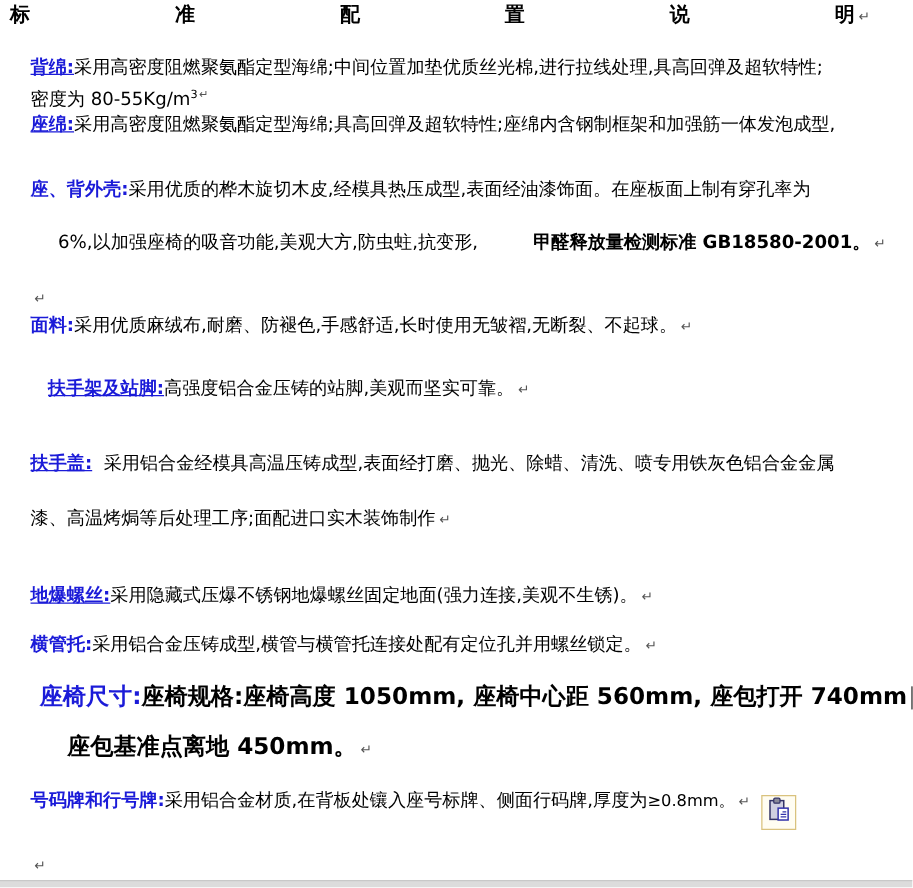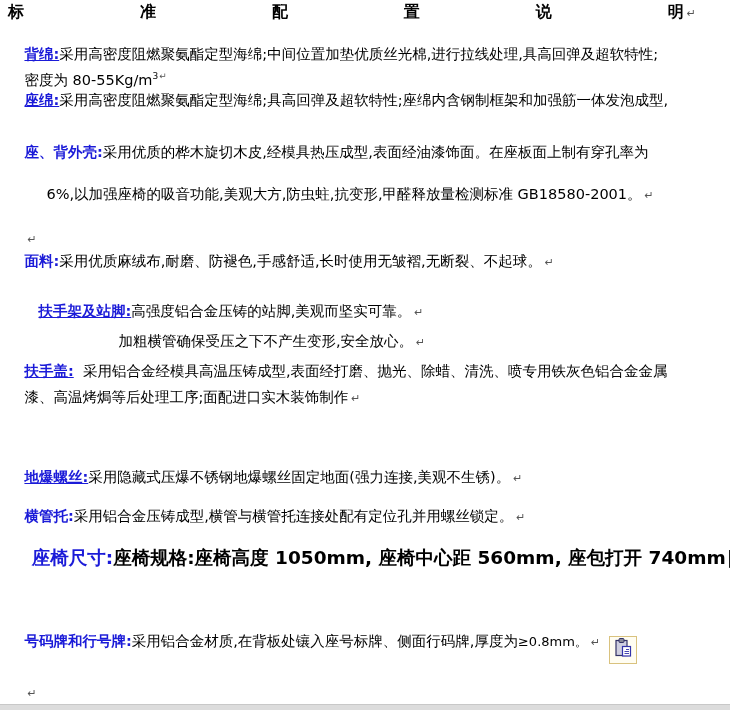--- a/index.html
+++ b/index.html
@@ -20,21 +20,21 @@
     position:absolute;left:6px;
     white-space:pre;
     font-size:14.5px;line-height:20px;height:20px;
     color:#000;
   }
   .lbl{color:#1b1bd8;font-weight:bold;}
   .lbl.u{text-decoration:underline;}
   .pilcrow{color:#555;font-size:11px;margin-left:3px;font-weight:normal;}
   .sup{vertical-align:super;font-size:9px;line-height:0;}
   .sup-mark{vertical-align:super;font-size:9px;margin-left:1px;}
-  .bold{font-weight:normal;}
+  .bold{font-weight:bold;margin-left:44px;}
   .big{font-size:18.5px;font-weight:bold;line-height:24px;}
   .small{font-size:13px;}
   .cursor{font-weight:bold;margin-left:1px;}
   .paste-tag{
     position:absolute;left:609px;top:636px;
     width:26px;height:26px;
     border:1px solid #d9c27e;background:#fffdf2;
     display:flex;align-items:center;justify-content:center;
     cursor:pointer;
   }
@@ -79,42 +79,42 @@
     <span class="pilcrow">↵</span>
   </div>
 
   <div class="line" style="top:281px;left:20px">
     <span class="lbl u">扶手架及站脚:</span><span>高强度铝合金压铸的站脚,美观而坚实可靠。</span><span class="pilcrow">↵</span>
   </div>
 
   <div class="line" style="top:231px">
     <span class="lbl">面料:</span><span>采用优质麻绒布,耐磨、防褪色,手感舒适,长时使用无皱褶,无断裂、不起球。</span><span class="pilcrow">↵</span>
   </div>
-  <div class="line" style="top:311px;left:100px">
-    <span>加粗横管确保受压之下不产生变形,安全放心。</span><span class="pilcrow">↵</span>
-  </div>
 
   <div class="line" style="top:341px">
     <span class="lbl u">扶手盖:</span><span>  采用铝合金经模具高温压铸成型,表面经打磨、抛光、除蜡、清洗、喷专用铁灰色铝合金金属</span>
   </div>
-  <div class="line" style="top:367px">
+  <div class="line" style="top:385px">
     <span>漆、高温烤焗等后处理工序;面配进口实木装饰制作</span><span class="pilcrow">↵</span>
   </div>
 
 
   <div class="line" style="top:447px">
     <span class="lbl u">地爆螺丝:</span><span>采用隐藏式压爆不锈钢地爆螺丝固定地面(强力连接,美观不生锈)。</span><span class="pilcrow">↵</span>
   </div>
 
   <div class="line" style="top:486px">
     <span class="lbl">横管托:</span><span>采用铝合金压铸成型,横管与横管托连接处配有定位孔并用螺丝锁定。</span><span class="pilcrow">↵</span>
   </div>
 
   <div class="line big" style="top:522px;height:24px">
     <span class="lbl">座椅尺寸:</span><span>座椅规格:座椅高度 1050mm, 座椅中心距 560mm, 座包打开 740mm</span><span class="cursor">|</span>
+  </div>
+  <div class="line big" style="top:562px;left:28px;height:24px">
+    <span>座包基准点离地 450mm。</span><span class="pilcrow">↵</span>
   </div>
 
   <div class="line" style="top:611px">
     <span class="lbl">号码牌和行号牌:</span><span>采用铝合金材质,在背板处镶入座号标牌、侧面行码牌,厚度为</span><span class="small">≥0.8mm。</span><span class="pilcrow">↵</span>
   </div>
 
   <div class="paste-tag">
     <span>
       <svg width="22" height="22" viewBox="0 0 22 22">
         <rect x="4" y="3.5" width="11" height="15" fill="#cfcfe0" stroke="#333366" stroke-width="1.2"></rect>

